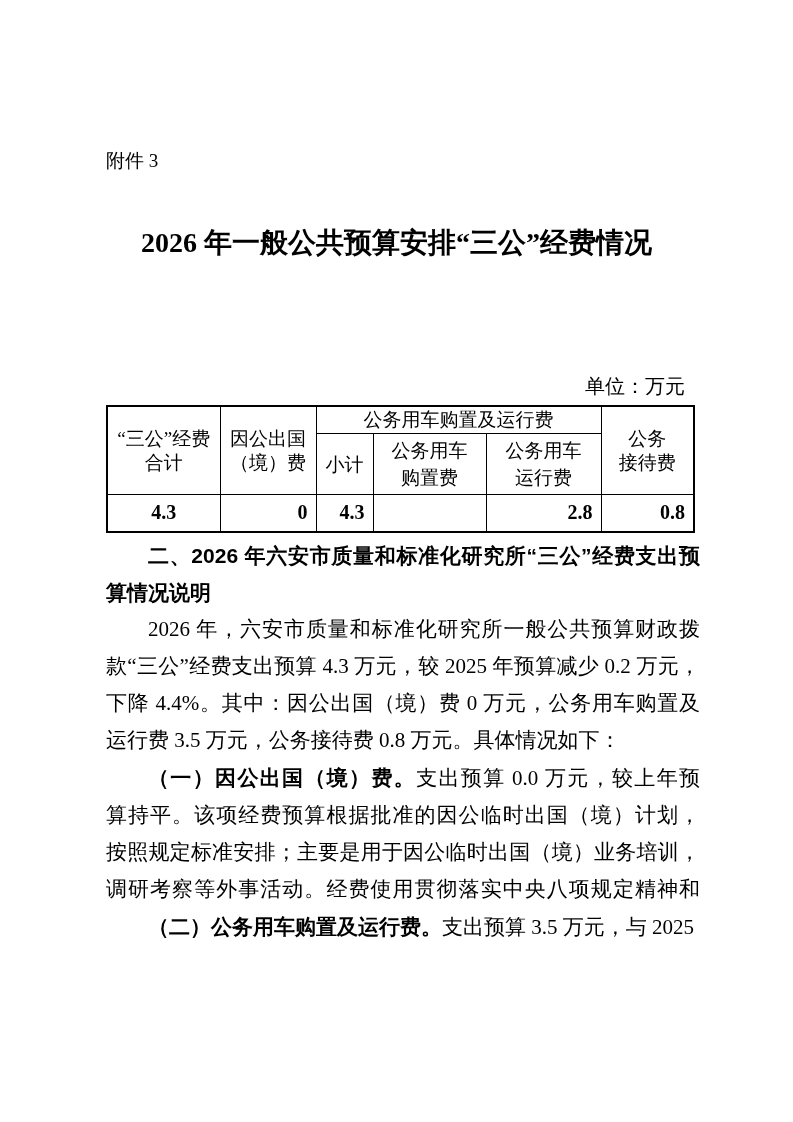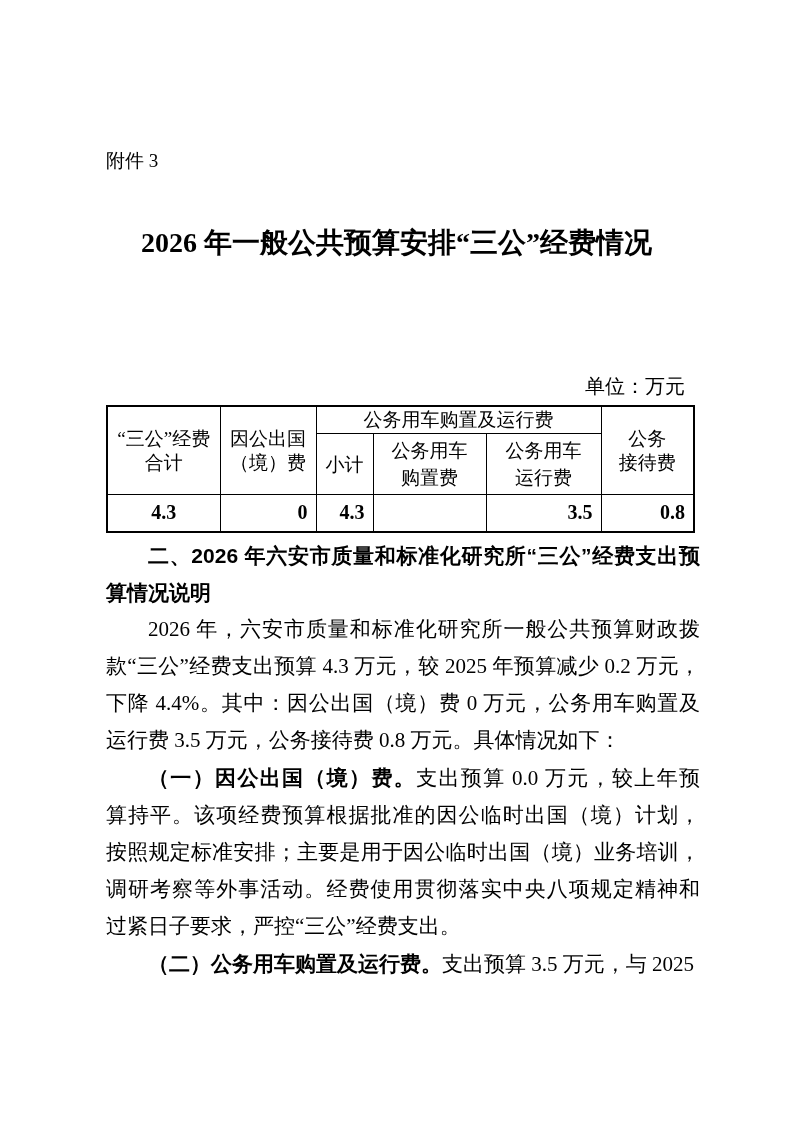--- a/index.html
+++ b/index.html
@@ -134,37 +134,36 @@
         <td>公务用车
 购置费</td>
         <td>公务用车
 运行费</td>
       </tr>
       <tr class="r3">
         <td class="num-center">4.3</td>
         <td class="num-right">0</td>
         <td class="num-right">4.3</td>
         <td class="num-right"></td>
-        <td class="num-right">3.5</td>
+        <td class="num-right">2.8</td>
         <td class="num-right">0.8</td>
       </tr>
     </tbody>
   </table>
 
   <div class="text-block">
     <div class="line h2 ind j">二、2026 年六安市质量和标准化研究所“三公”经费支出预</div>
     <div class="line h2">算情况说明</div>
 
     <div class="line ind j">2026 年，六安市质量和标准化研究所一般公共预算财政拨</div>
     <div class="line j">款“三公”经费支出预算 4.3 万元，较 2025 年预算减少 0.2 万元，</div>
     <div class="line j">下降 4.4%。其中：因公出国（境）费 0 万元，公务用车购置及</div>
     <div class="line">运行费 3.5 万元，公务接待费 0.8 万元。具体情况如下：</div>
 
     <div class="line ind j"><span class="lead">（一）因公出国（境）费。</span><span>支出预算 0.0 万元，较上年预</span></div>
     <div class="line j">算持平。该项经费预算根据批准的因公临时出国（境）计划，</div>
     <div class="line j">按照规定标准安排；主要是用于因公临时出国（境）业务培训，</div>
     <div class="line j">调研考察等外事活动。经费使用贯彻落实中央八项规定精神和</div>
-    <div class="line">过紧日子要求，严控“三公”经费支出。</div>
 
     <div class="line ind"><span class="lead">（二）公务用车购置及运行费。</span><span>支出预算 3.5 万元，与 2025</span></div>
   </div>
 
 </div>
 
 </body></html>

